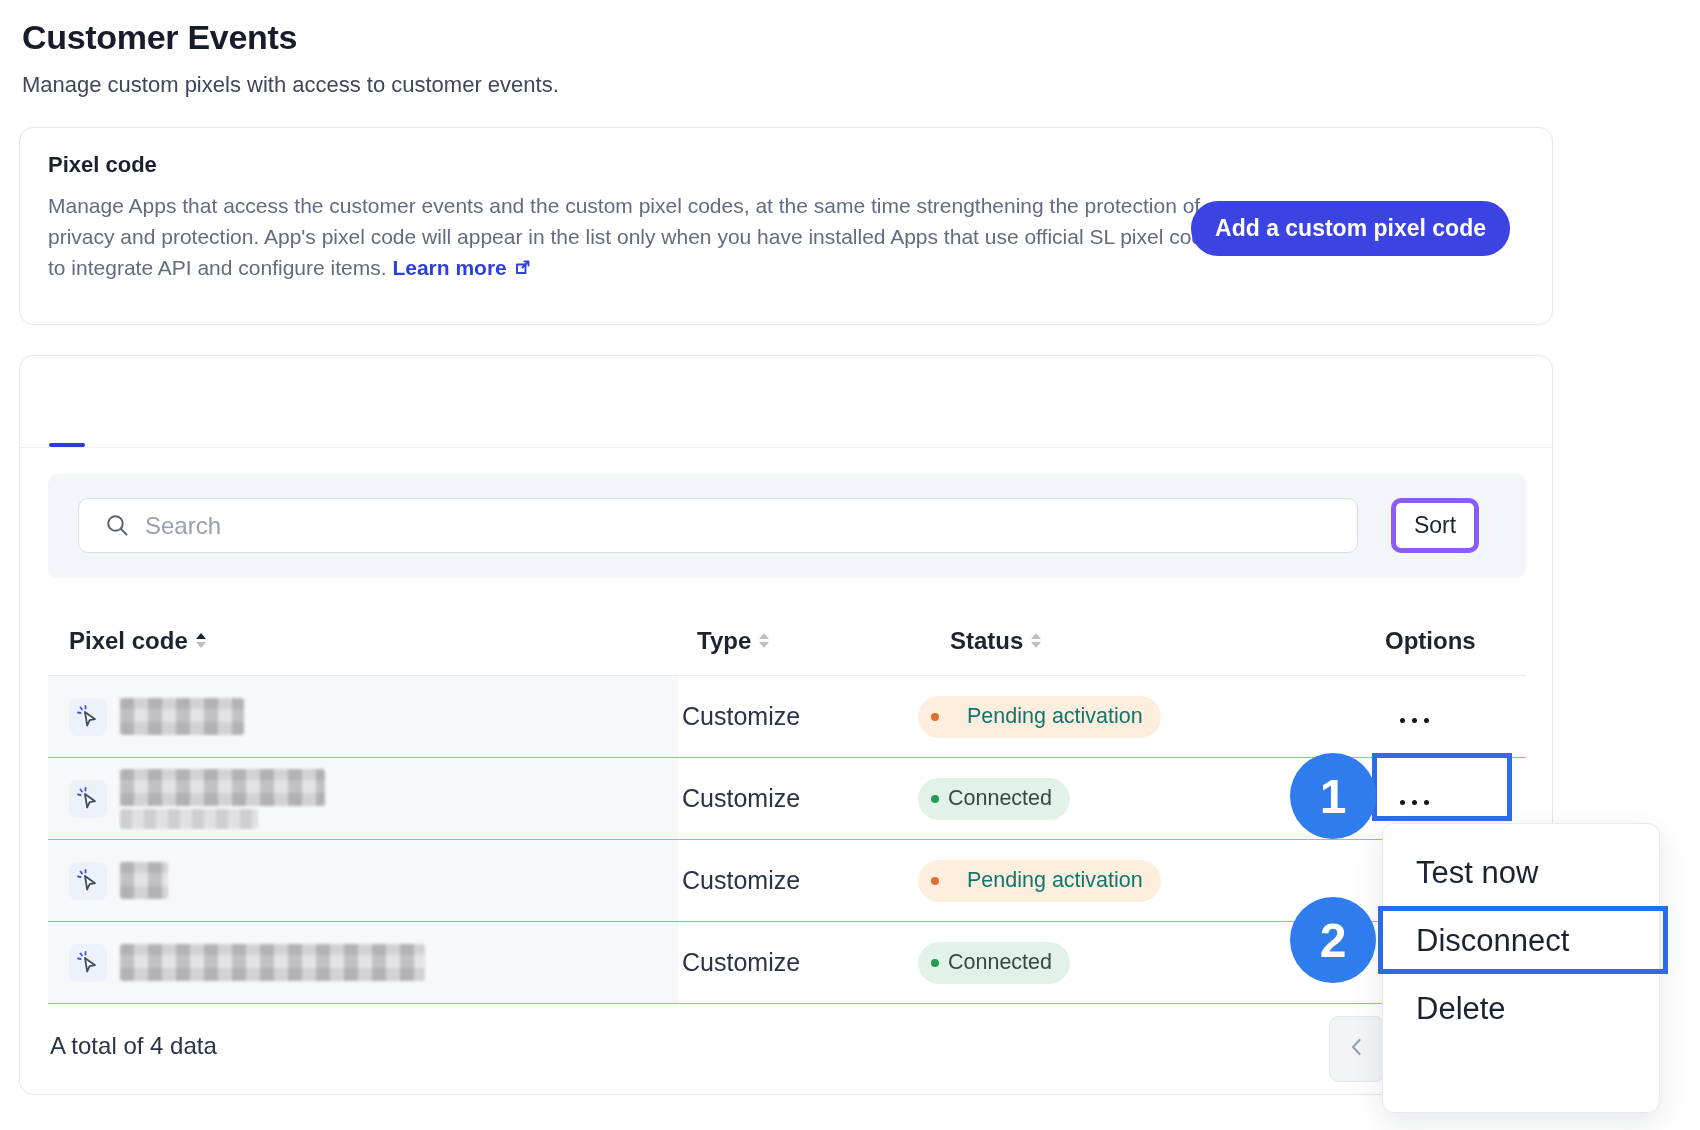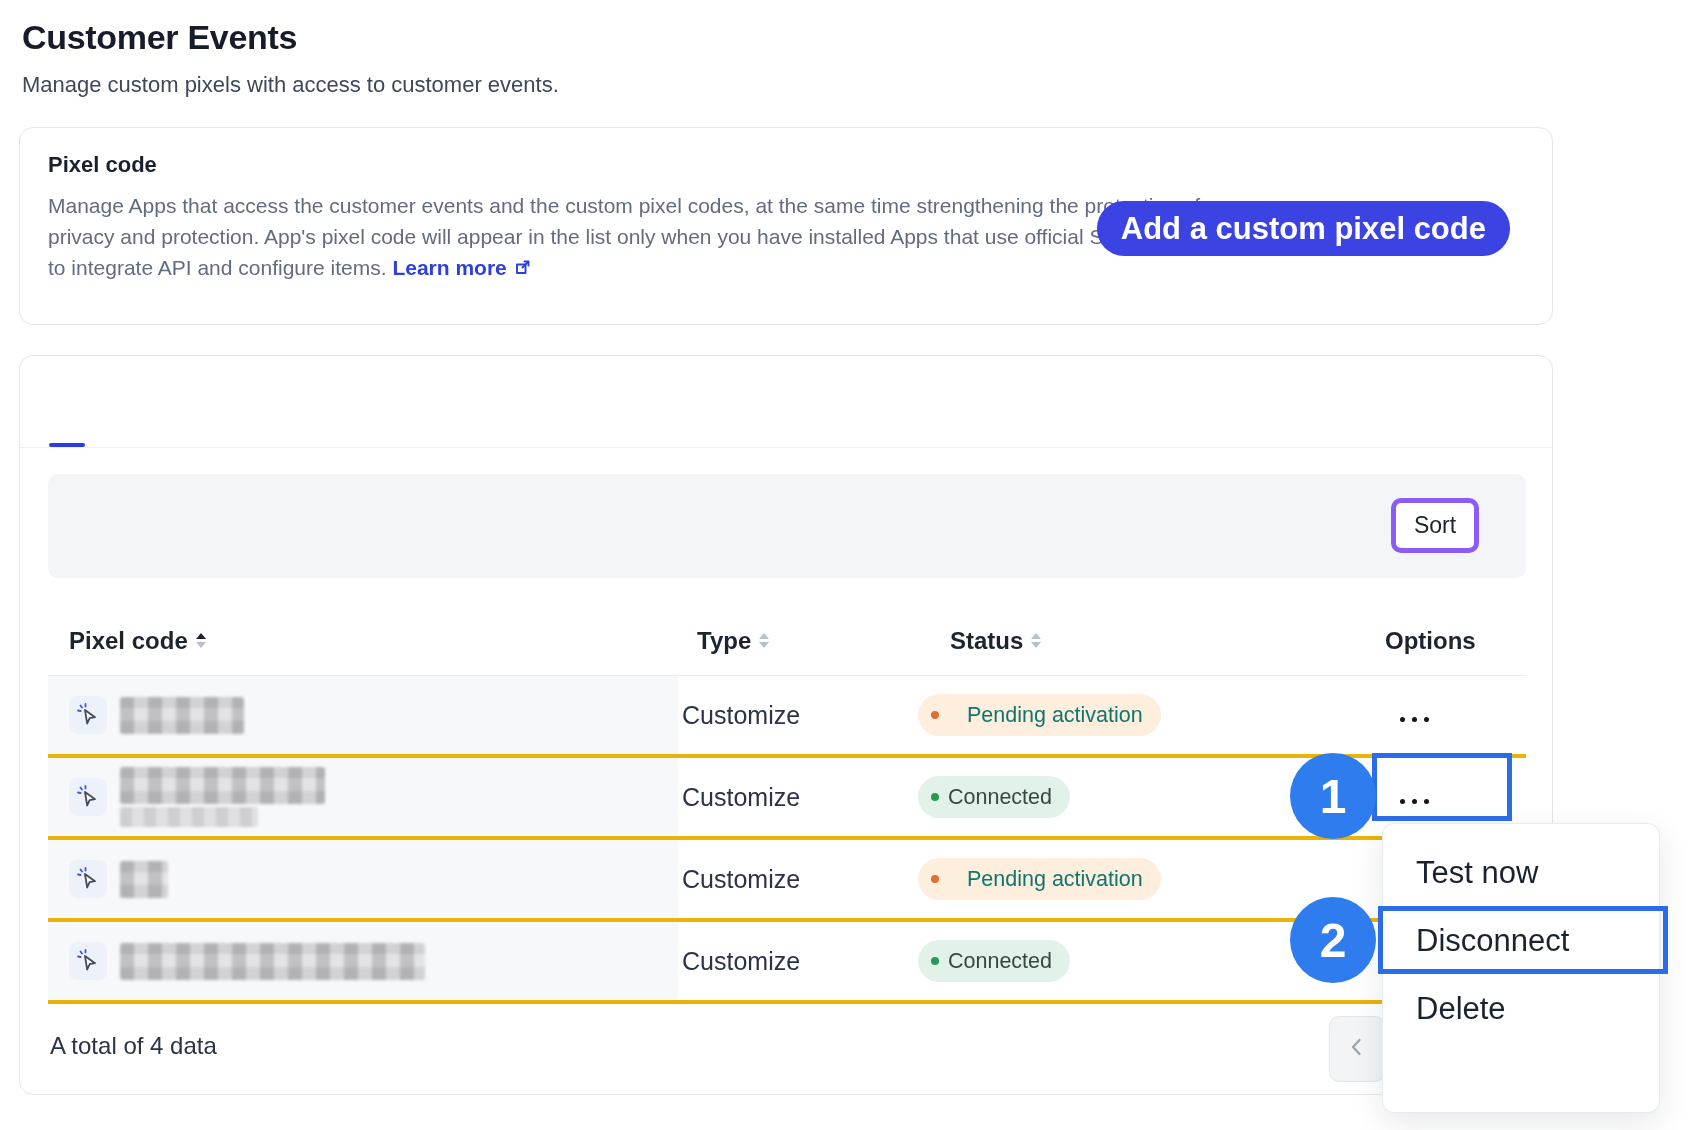--- a/index.html
+++ b/index.html
@@ -15,21 +15,21 @@
   .card { position:absolute; left:19px; width:1534px; background:#fff; border:1px solid #e4e6eb; border-radius:14px; }
   .card1 { top:127px; height:198px; }
   .card2 { top:355px; height:740px; }
 
   .card1-title { position:absolute; left:28px; top:24px; font-size:22px; font-weight:700; color:#1a2030; }
   .card1-desc { position:absolute; left:28px; top:62px; width:1168px; font-size:21px; line-height:31px; color:#626c80; }
   .learn-more { color:#2c3fe0; font-weight:600; text-decoration:none; white-space:nowrap; }
   .ext-icon { display:inline-block; vertical-align:-2px; margin-left:6px; }
 
   .add-btn { position:absolute; right:42px; top:73px; height:55px; padding:0 24px; background:#3b43e3; color:#fff;
-             font-size:31px; font-weight:600; border:none; border-radius:27px; font-family:"Liberation Sans",sans-serif;
+             font-size:23px; font-weight:600; border:none; border-radius:27px; font-family:"Liberation Sans",sans-serif;
              display:flex; align-items:center; cursor:pointer; }
 
   
   .tabs { position:absolute; left:29px; top:28px; display:flex; gap:44px; align-items:flex-end; }
   .tab { font-size:28px; color:#3e4a61; cursor:pointer; }
   .tab.active { color:#14181f; font-weight:600; }
   .tab-underline { position:absolute; left:29px; top:87px; width:36px; height:4px; background:#2c3ce2; border-radius:2px; }
   .tabs-divider { position:absolute; left:0; right:0; top:91px; height:1px; background:#eef0f3; }
 
   
@@ -39,21 +39,21 @@
                   color:#2a3347; padding:0 20px 0 66px; outline:none; font-family:"Liberation Sans",sans-serif; }
   .search-input::placeholder { color:#97a0b2; }
   .search-icon { position:absolute; left:26px; top:14px; pointer-events:none; }
   .sort-btn { position:absolute; left:1343px; top:24px; width:88px; height:55px; background:#fff; border:5px solid #8b5cf6;
               border-radius:10px; font-size:23px; color:#1c2430; font-family:"Liberation Sans",sans-serif; cursor:pointer; }
 
   
   .thead, .trow { position:relative; display:flex; align-items:center; width:1478px; margin-left:28px; }
   .thead { position:absolute; top:250px; height:70px; border-bottom:1px solid #e9ecef; font-size:24px; font-weight:600; color:#1c2430; }
   .rows { position:absolute; top:320px; left:0; }
-  .trow { height:82px; border-bottom:4px solid #eab308; font-size:25px; color:#2a3347; }
+  .trow { height:82px; border-bottom:1px solid #eab308; font-size:25px; color:#2a3347; }
   .c1 { width:630px; height:100%; display:flex; align-items:center; padding-left:21px; background:transparent; }
   .trow .c1 { background:#f7f8f9; }
   .c2 { width:240px; padding-left:4px; }
   .thead .c2 { padding-left:19px; }
   .c3 { width:464px; }
   .thead .c3 { padding-left:32px; }
   .c4 { width:144px; padding-left:3px; }
   .hlabel { display:inline-flex; align-items:center; gap:8px; cursor:pointer; }
   .carets { display:inline-flex; flex-direction:column; gap:3px; }
   .carets i { width:0; height:0; border-left:5px solid transparent; border-right:5px solid transparent; }
@@ -118,20 +118,29 @@
     </div>
     <button class="add-btn">Add a custom pixel code</button>
   </div>
 
   <div class="card card2">
 
     <div class="tab-underline"></div>
     <div class="tabs-divider"></div>
 
     <div class="search-band">
+      <div class="search-box">
+        <span class="search-icon">
+          <svg width="27" height="27" viewBox="0 0 27 27" fill="none">
+              <circle cx="11.5" cy="11.5" r="7.3" stroke="#596274" stroke-width="2"></circle>
+              <path d="M17 17 L22.5 22.5" stroke="#596274" stroke-width="2" stroke-linecap="round"></path>
+            </svg>
+        </span>
+        <input class="search-input" type="text" placeholder="Search" style="">
+      </div>
       <button class="sort-btn">Sort</button>
     </div>
 
     <div class="thead">
       <div class="c1">
           <span class="hlabel">
             <span>Pixel code</span>
             <span class="carets active-asc">
               <i class="up"></i>
               <i class="down"></i>

